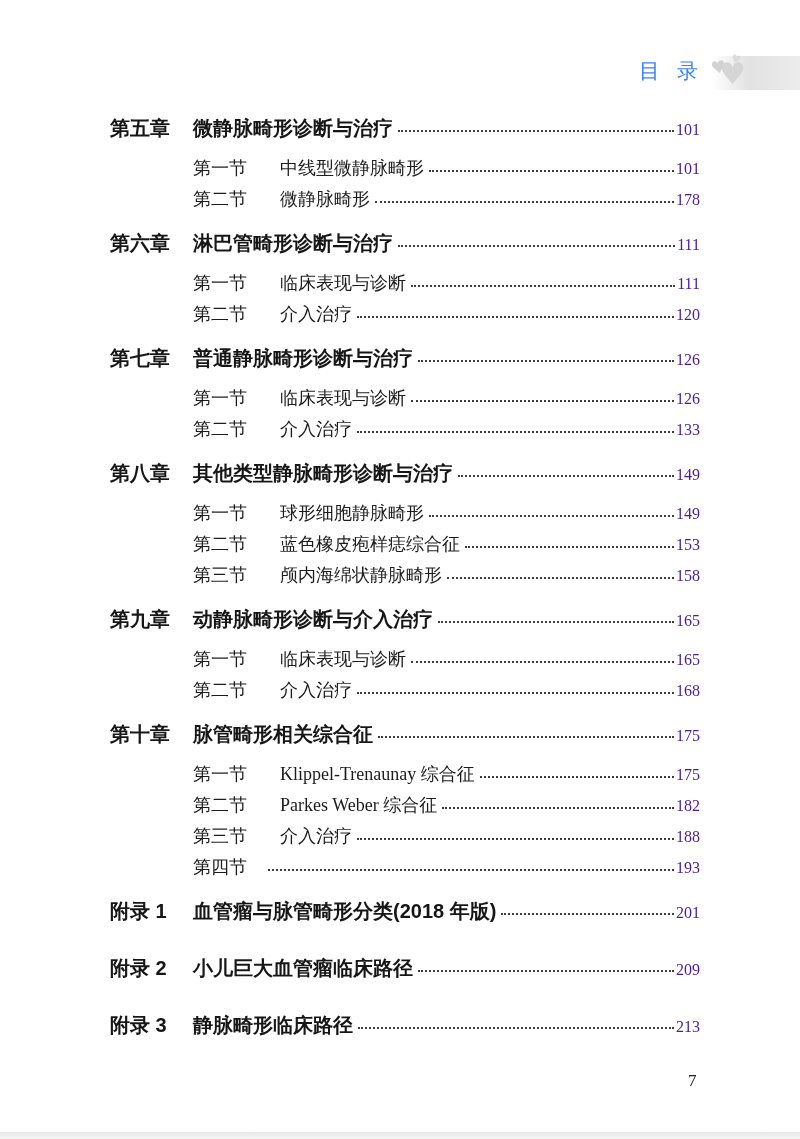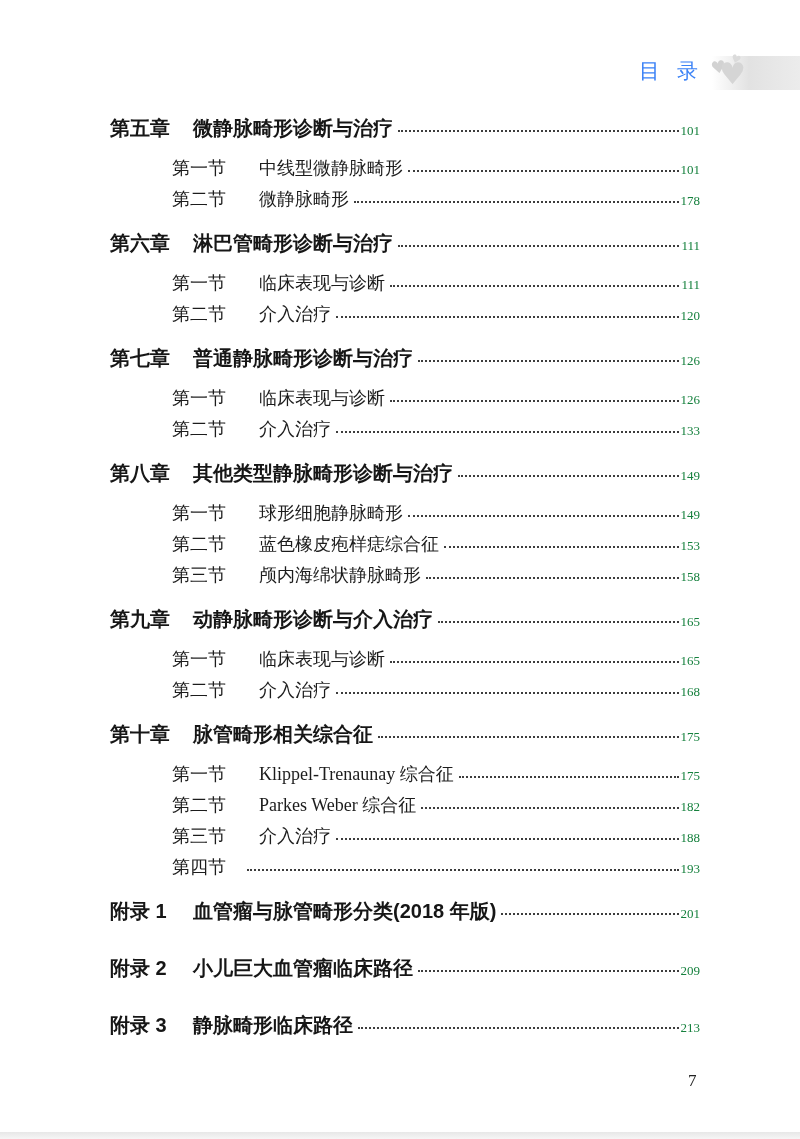--- a/index.html
+++ b/index.html
@@ -71,39 +71,39 @@
   .chapter { margin-bottom: 13px; }
 
   .section-row {
     height: 31px;
     line-height: 31px;
     font-family: "Liberation Serif", serif;
     font-size: 18px;
     color: #1c1c1c;
     white-space: nowrap;
   }
-  .s-label { flex: 0 0 70px; margin-left: 62px; }
+  .s-label { flex: 0 0 70px; margin-left: 83px; }
   .s-title { flex: 0 0 auto; margin-left: 17px; }
 
   .leader {
     flex: 1 1 auto;
     min-width: 18px;
     align-self: flex-end;
     height: 0;
     border-bottom: 2px dotted #3d3d3d;
     margin: 0 2px 11px 5px;
   }
   .section-row .leader { margin-bottom: 12px; }
 
   .pagenum {
     flex: 0 0 auto;
     font-family: "Liberation Serif", serif;
     font-weight: 400;
-    font-size: 13px;
-    color: #15803d;
+    font-size: 16px;
+    color: #4c1d95;
   }
 
   .appendix-row { margin-bottom: 27px; }
 
   
   .footer-num {
     position: absolute;
     left: 688px;
     top: 1071px;
     font-size: 17px;

